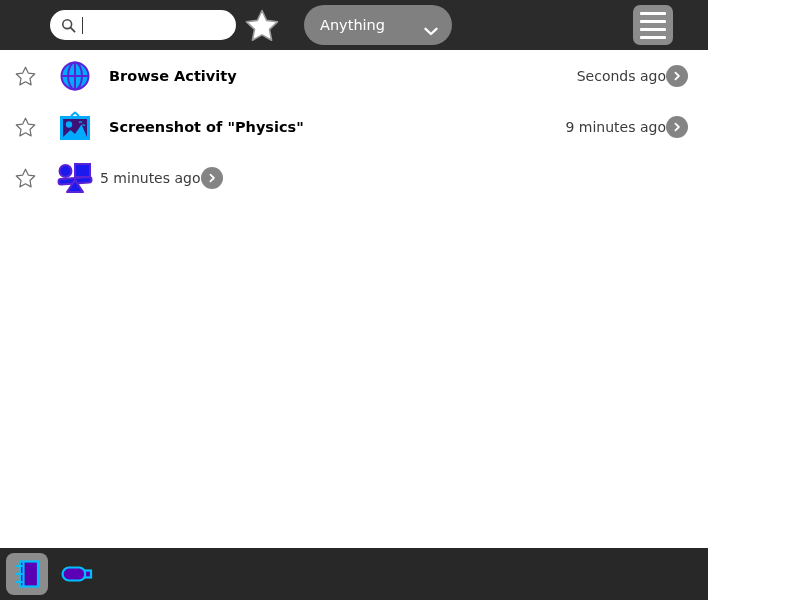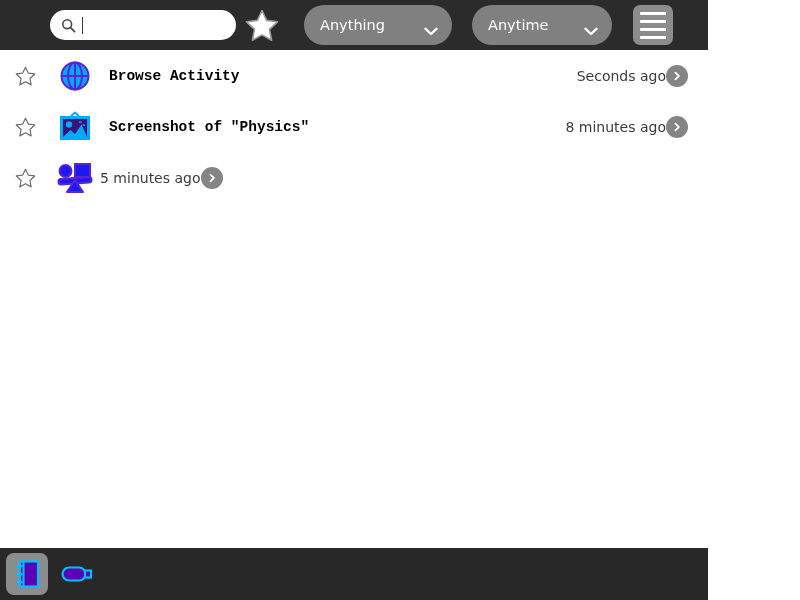--- a/index.html
+++ b/index.html
@@ -140,21 +140,20 @@
 
   .entry-title {
     flex: 1 1 auto;
     font-size: 14.5px;
     font-weight: bold;
     color: #000000;
     padding-left: 9px;
     white-space: nowrap;
     overflow: hidden;
     text-overflow: ellipsis;
-    font-family: Liberation Mono, monospace;
   }
   .entry-time {
     font-size: 14px;
     color: #3b3b3b;
     white-space: nowrap;
     padding-right: 0;
   }
   .detail-button {
     width: 22px; height: 22px;
     flex: 0 0 22px;
@@ -216,28 +215,20 @@
 
     <div class="dropdown kind">
       <span class="dropdown-label">Anything</span>
       <span class="chevron-down">
         <svg viewBox="0 0 14 9" width="14" height="9" aria-hidden="true">
           <polyline points="1.5,1.8 7,7 12.5,1.8" fill="none" stroke="#ffffff" stroke-width="2.3" stroke-linecap="round" stroke-linejoin="round"></polyline>
         </svg>
       </span>
     </div>
 
-    <div class="dropdown time">
-      <span class="dropdown-label">Anytime</span>
-      <span class="chevron-down">
-        <svg viewBox="0 0 14 9" width="14" height="9" aria-hidden="true">
-          <polyline points="1.5,1.8 7,7 12.5,1.8" fill="none" stroke="#ffffff" stroke-width="2.3" stroke-linecap="round" stroke-linejoin="round"></polyline>
-        </svg>
-      </span>
-    </div>
 
     <div class="list-button">
       <span class="bar"></span>
       <span class="bar"></span>
       <span class="bar"></span>
       <span class="bar"></span>
     </div>
   </div>
 
   <div class="entry-list">
@@ -283,21 +274,21 @@
           <path d="M13 5 L17 1.5 L21 5" fill="none" stroke="#00aaff" stroke-width="2" stroke-linejoin="round"></path>
           <rect x="2" y="5" width="30" height="24" fill="#00aaff"></rect>
           <rect x="5" y="8" width="24" height="18" fill="#3c1276"></rect>
           <circle cx="11" cy="13.5" r="3.2" fill="#00aaff"></circle>
           <path d="M5 26 L12.5 19 L17 23 L23.5 13.5 L29 26 Z" fill="#00aaff"></path>
           <path d="M21 11.5 q1.5 -1.4 3 0" fill="none" stroke="#00aaff" stroke-width="1.2"></path>
           <path d="M24.5 14.5 q1.2 -1.2 2.4 0" fill="none" stroke="#00aaff" stroke-width="1.2"></path>
         </svg>
       </div>
       <div class="entry-title">Screenshot of "Physics"</div>
-      <div class="entry-time">8 minutes ago</div>
+      <div class="entry-time">9 minutes ago</div>
       <div class="detail-button">
         <span>
           <svg viewBox="0 0 10 12" width="8" height="10" aria-hidden="true">
             <polyline points="3,1.8 7.4,6 3,10.2" fill="none" stroke="#ffffff" stroke-width="2.2" stroke-linecap="round" stroke-linejoin="round"></polyline>
           </svg>
         </span>
       </div>
     </div>
 
     <div class="entry-row">

